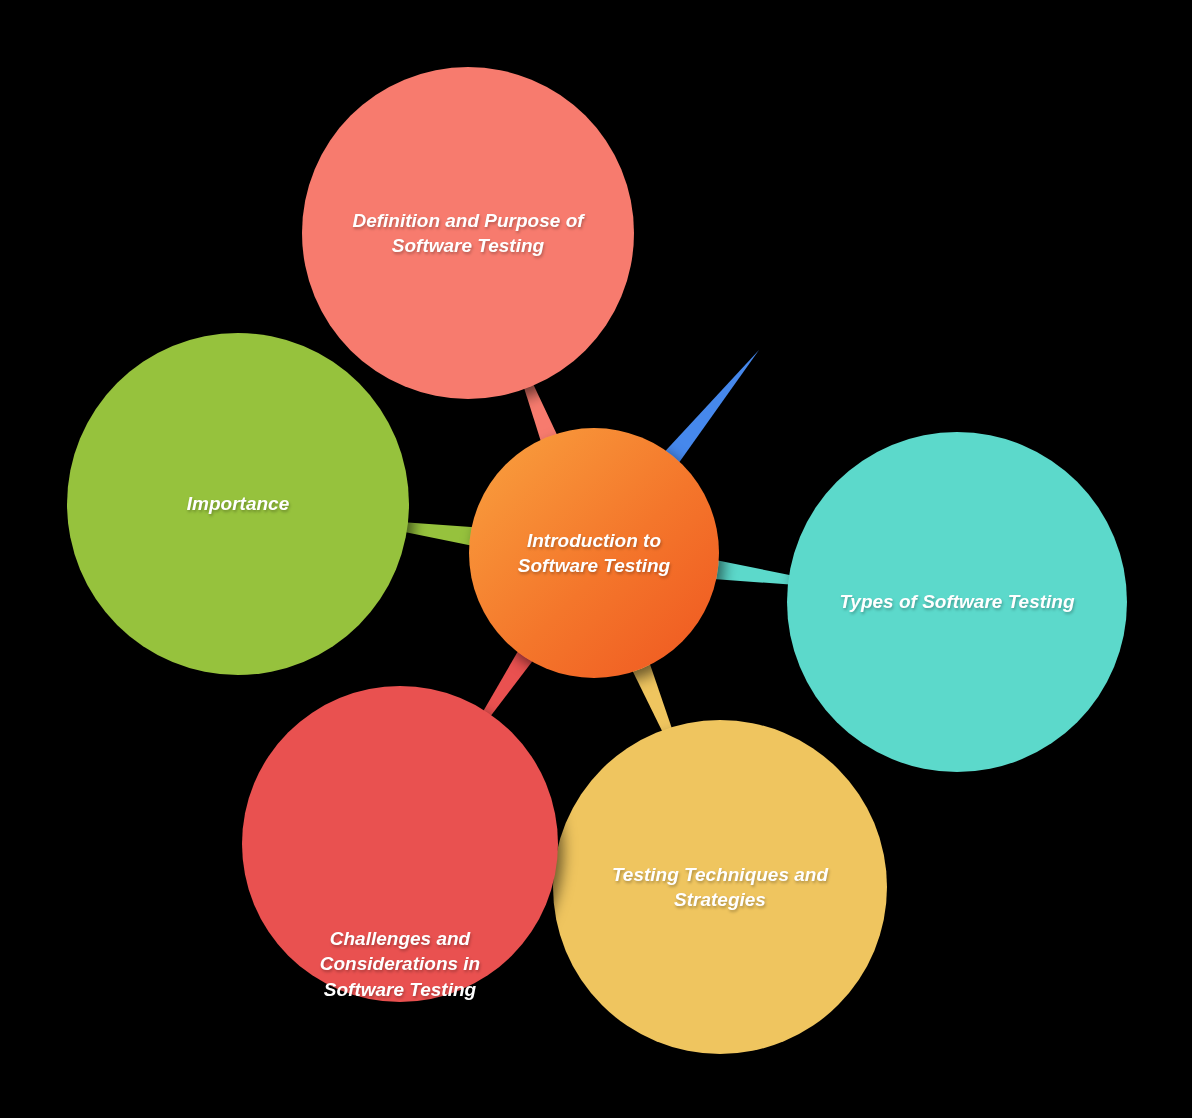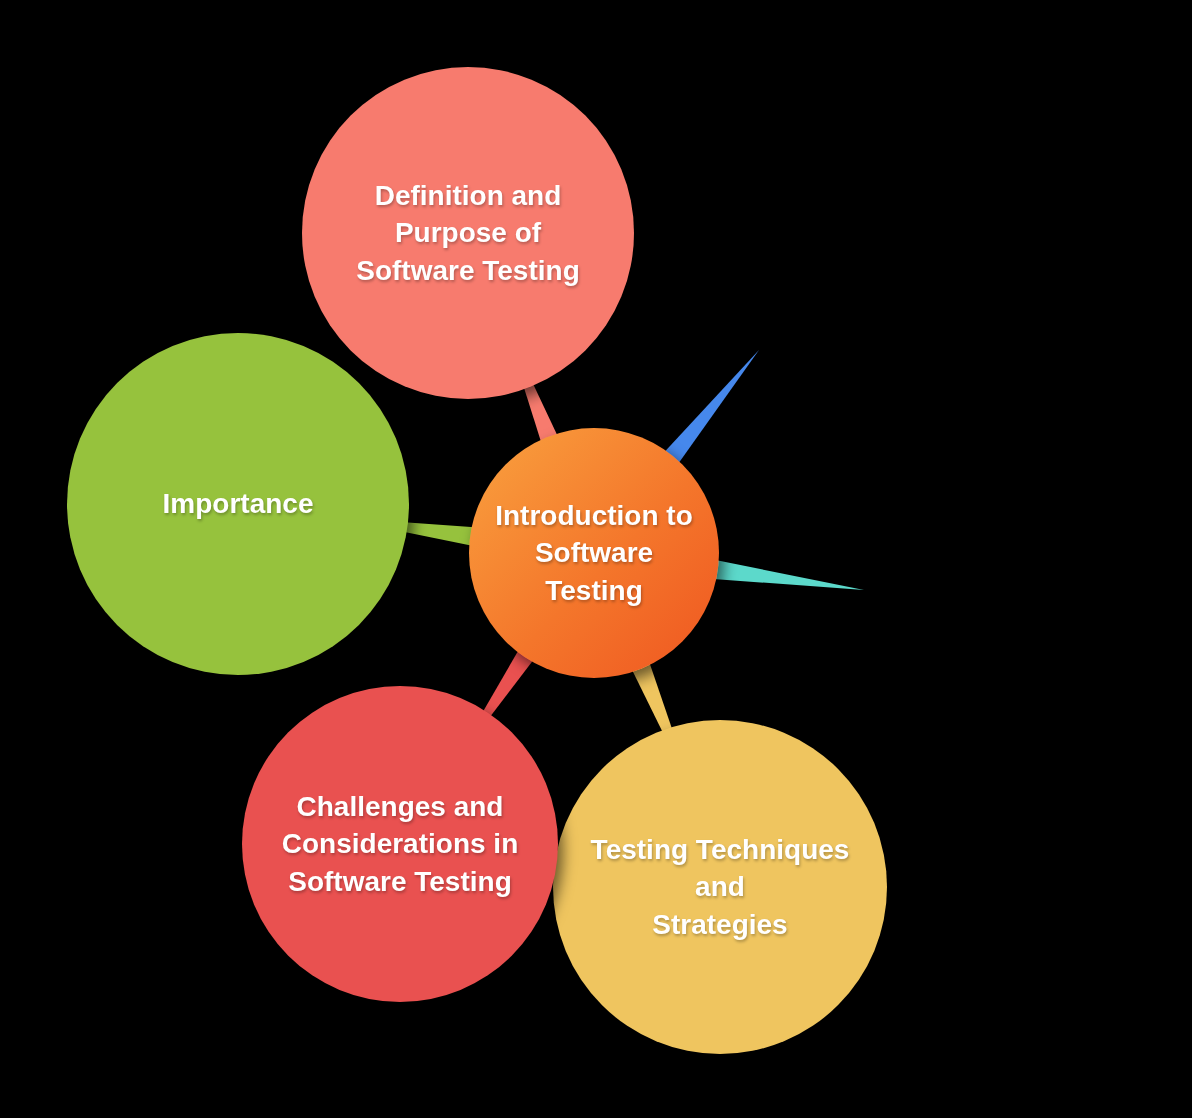--- a/index.html
+++ b/index.html
@@ -31,25 +31,26 @@
     display: flex;
     align-items: center;
     justify-content: center;
     text-align: center;
     box-shadow: 5px 7px 14px rgba(0,0,0,0.55);
     cursor: default;
   }
   .node .label {
     color: #ffffff;
     font-weight: 700;
-    font-size: 28px;
+    font-size: 19px;
     line-height: 1.33;
     white-space: pre-line;
     text-shadow: 1px 2px 3px rgba(0,0,0,0.28);
     padding: 0 14px;
+    font-style: italic;
   }
   
   .node-center      { left: 469px; top: 428px; width: 250px; height: 250px; }
   
   .node-definition  { left: 302px; top:  67px; width: 332px; height: 332px; }
   .node-importance  { left: 651px; top: 113px; width: 332px; height: 332px; }
   .node-types       { left: 787px; top: 432px; width: 340px; height: 340px; }
   .node-techniques  { left: 553px; top: 720px; width: 334px; height: 334px; }
   .node-challenges  { left: 242px; top: 686px; width: 316px; height: 316px; }
   .node-conclusion  { left:  67px; top: 333px; width: 342px; height: 342px; }
@@ -67,27 +68,30 @@
     <polygon points="580,544 448,772 608,562" fill="#e95150"></polygon>
     <polygon points="596,536 331,517 592,570" fill="#96c23d"></polygon>
   </svg>
 
   <div class="node node-definition" style="background: rgb(247, 123, 110);">
     <div class="label">Definition and Purpose of
 Software Testing</div>
   </div>
 
 
+  <div class="node node-types" style="background: rgb(92, 217, 203);">
+    <div class="label">Types of Software Testing</div>
+  </div>
 
   <div class="node node-techniques" style="background: rgb(239, 197, 95);">
     <div class="label">Testing Techniques and
 Strategies</div>
   </div>
 
-  <div class="node node-challenges" style="background: rgb(233, 81, 80);">
+  <div class="node node-challenges" style="background: rgb(233, 81, 80); align-items: flex-end;">
     <div class="label">Challenges and
 Considerations in
 Software Testing</div>
   </div>
 
   <div class="node node-conclusion" style="background: rgb(150, 194, 61);">
     <div class="label">Importance</div>
   </div>
 
   <div class="node node-center" style="background: linear-gradient(135deg, rgb(249, 162, 63) 0%, rgb(244, 118, 43) 55%, rgb(239, 86, 32) 100%); text-align: center;">

